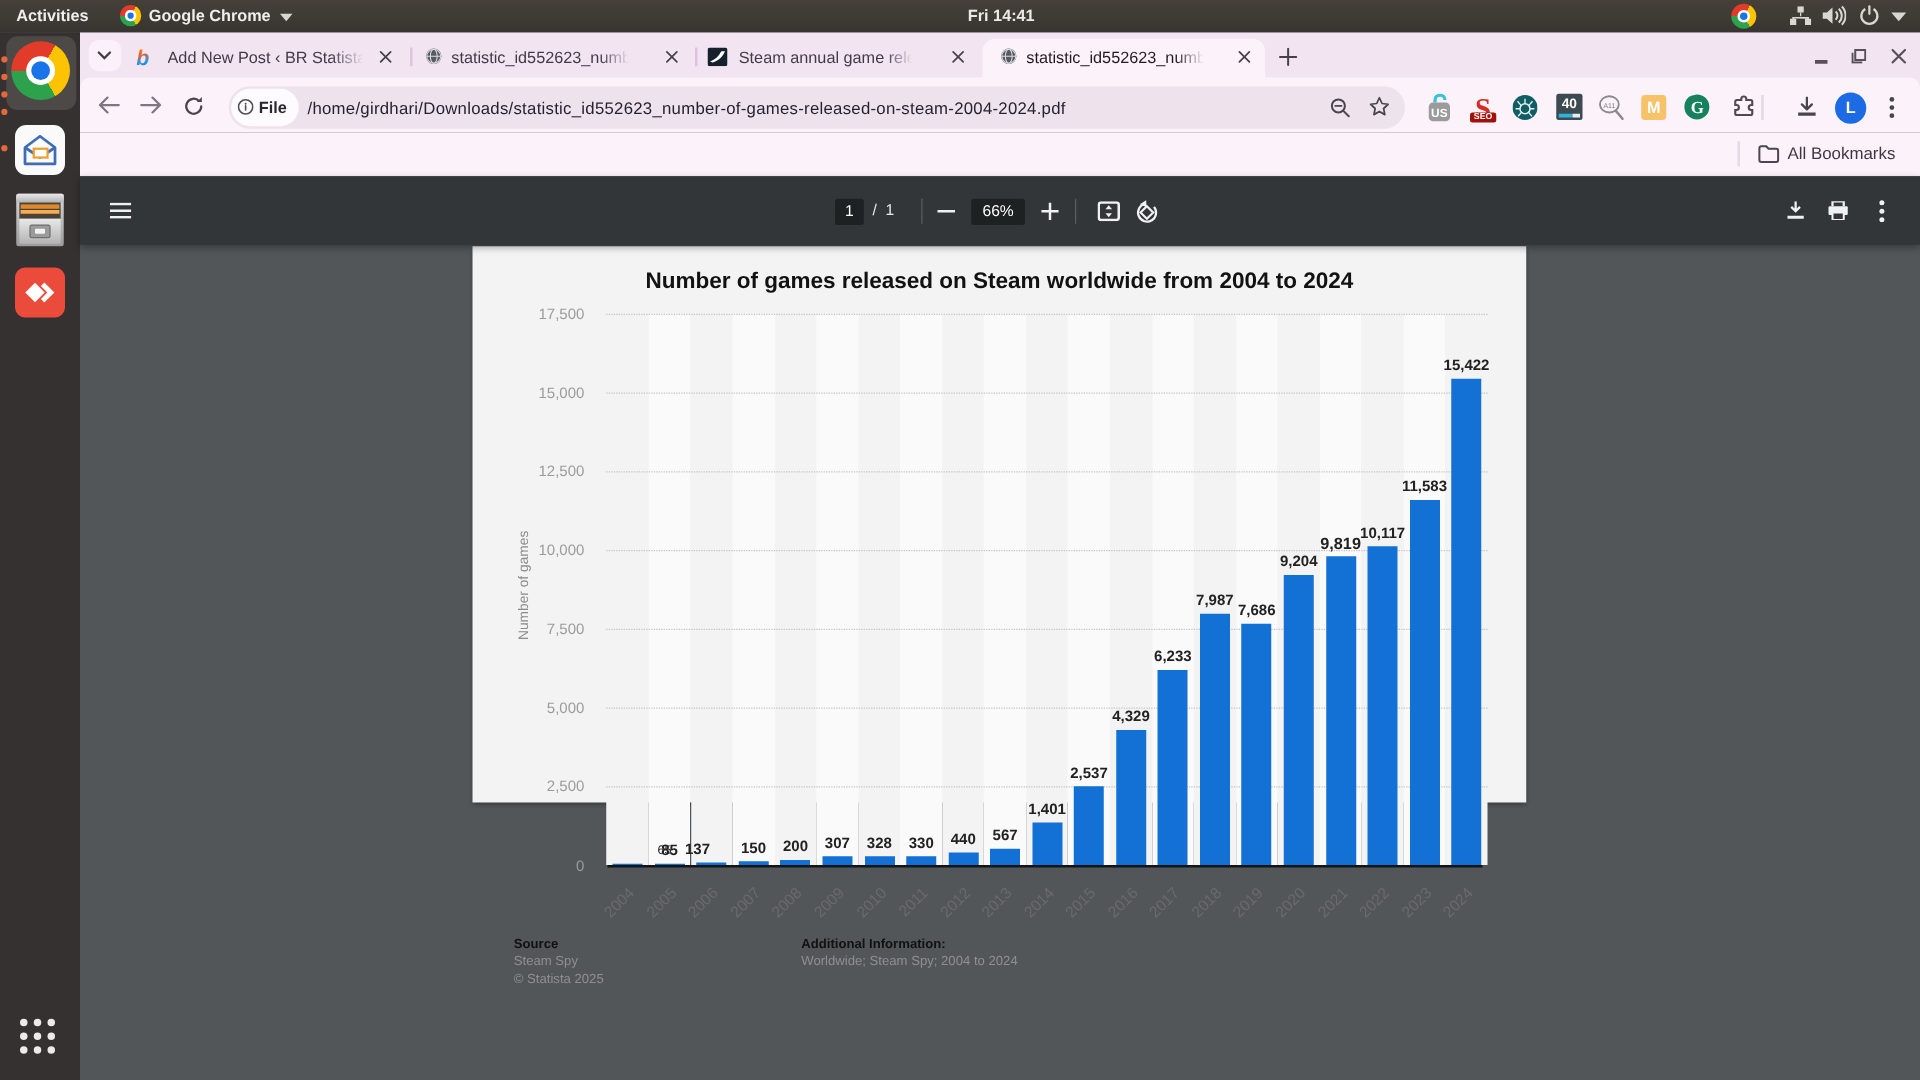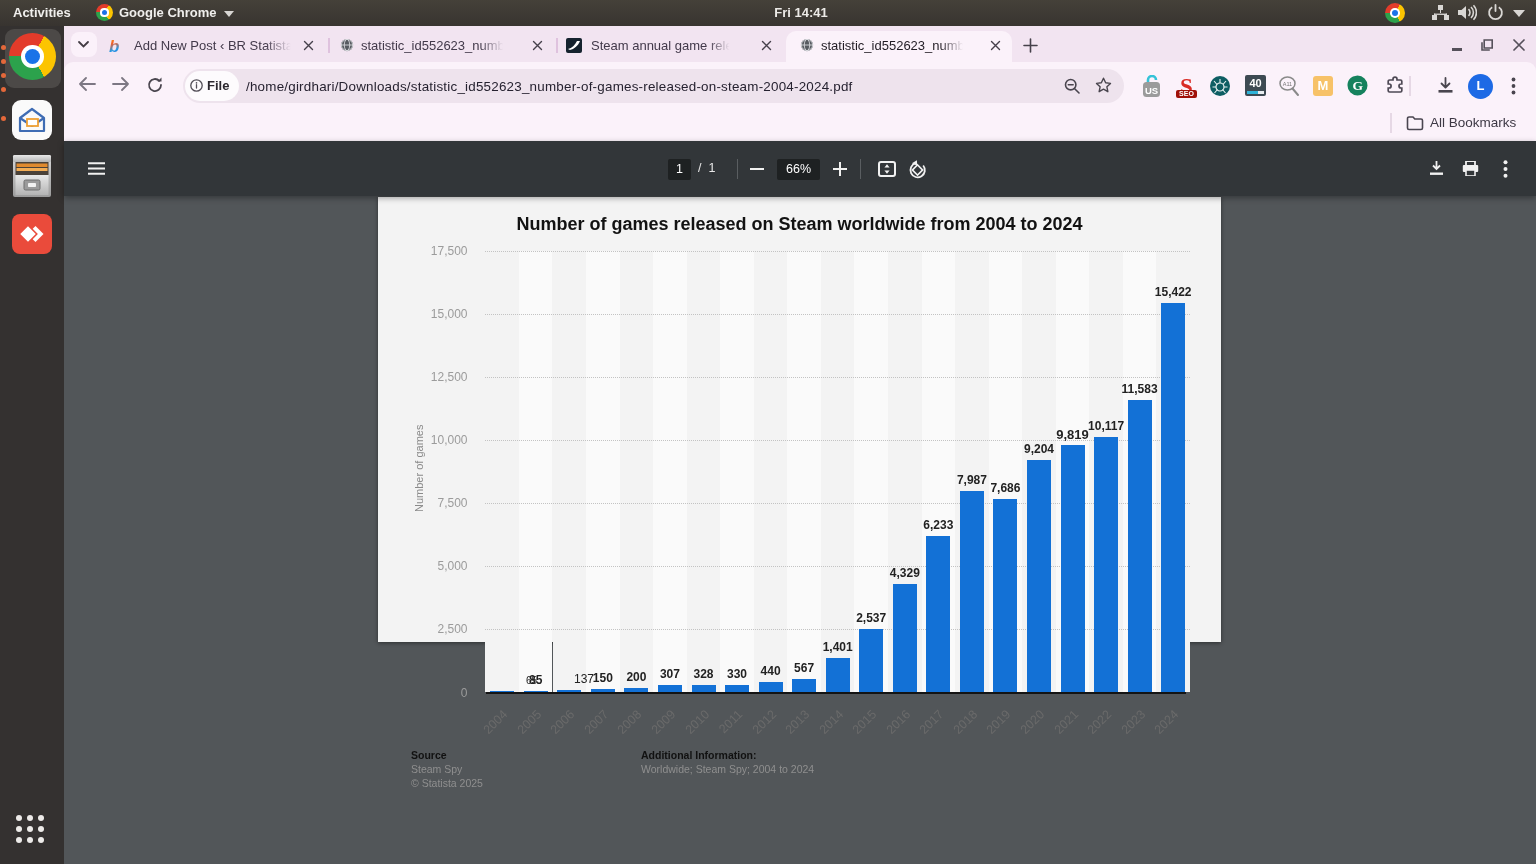--- a/index.html
+++ b/index.html
@@ -52,21 +52,21 @@
     <div style="position:absolute;left:548.3px;top:338.5px;width:24px;height:157.5px;background:#1371d6"></div>
     <div style="position:absolute;left:581.9px;top:294.2px;width:24px;height:201.8px;background:#1371d6"></div>
     <div style="position:absolute;left:615.4px;top:301.8px;width:24px;height:194.2px;background:#1371d6"></div>
     <div style="position:absolute;left:649.0px;top:263.4px;width:24px;height:232.6px;background:#1371d6"></div>
     <div style="position:absolute;left:682.5px;top:247.9px;width:24px;height:248.1px;background:#1371d6"></div>
     <div style="position:absolute;left:716.1px;top:240.4px;width:24px;height:255.6px;background:#1371d6"></div>
     <div style="position:absolute;left:749.6px;top:203.3px;width:24px;height:292.7px;background:#1371d6"></div>
     <div style="position:absolute;left:783.2px;top:106.3px;width:24px;height:389.7px;background:#1371d6"></div>
   <div style="position:absolute;left:89.2px;top:476.4px;width:70px;height:15px;line-height:15px;text-align:right;font-size:10px;font-weight:normal;color:#222222">65</div>
     <div style="position:absolute;left:122.7px;top:475.9px;width:70px;height:15px;line-height:15px;text-align:center;font-size:12px;font-weight:bold;color:#222222">85</div>
-    <div style="position:absolute;left:171px;top:474.5px;width:70px;height:15px;line-height:15px;text-align:center;font-size:12px;font-weight:normal;color:#222222">137</div>
+    <div style="position:absolute;left:145px;top:474.5px;width:70px;height:15px;line-height:15px;text-align:center;font-size:12px;font-weight:bold;color:#222222">137</div>
     <div style="position:absolute;left:189.8px;top:474.2px;width:70px;height:15px;line-height:15px;text-align:center;font-size:12px;font-weight:bold;color:#222222">150</div>
     <div style="position:absolute;left:223.4px;top:472.9px;width:70px;height:15px;line-height:15px;text-align:center;font-size:12px;font-weight:bold;color:#222222">200</div>
     <div style="position:absolute;left:256.9px;top:470.2px;width:70px;height:15px;line-height:15px;text-align:center;font-size:12px;font-weight:bold;color:#222222">307</div>
     <div style="position:absolute;left:290.5px;top:469.7px;width:70px;height:15px;line-height:15px;text-align:center;font-size:12px;font-weight:bold;color:#222222">328</div>
     <div style="position:absolute;left:324.0px;top:469.7px;width:70px;height:15px;line-height:15px;text-align:center;font-size:12px;font-weight:bold;color:#222222">330</div>
     <div style="position:absolute;left:357.6px;top:466.9px;width:70px;height:15px;line-height:15px;text-align:center;font-size:12px;font-weight:bold;color:#222222">440</div>
     <div style="position:absolute;left:391.1px;top:463.7px;width:70px;height:15px;line-height:15px;text-align:center;font-size:12px;font-weight:bold;color:#222222">567</div>
     <div style="position:absolute;left:424.7px;top:442.6px;width:70px;height:15px;line-height:15px;text-align:center;font-size:12px;font-weight:bold;color:#222222">1,401</div>
     <div style="position:absolute;left:458.2px;top:413.9px;width:70px;height:15px;line-height:15px;text-align:center;font-size:12px;font-weight:bold;color:#222222">2,537</div>
     <div style="position:absolute;left:491.8px;top:368.6px;width:70px;height:15px;line-height:15px;text-align:center;font-size:12px;font-weight:bold;color:#222222">4,329</div>

